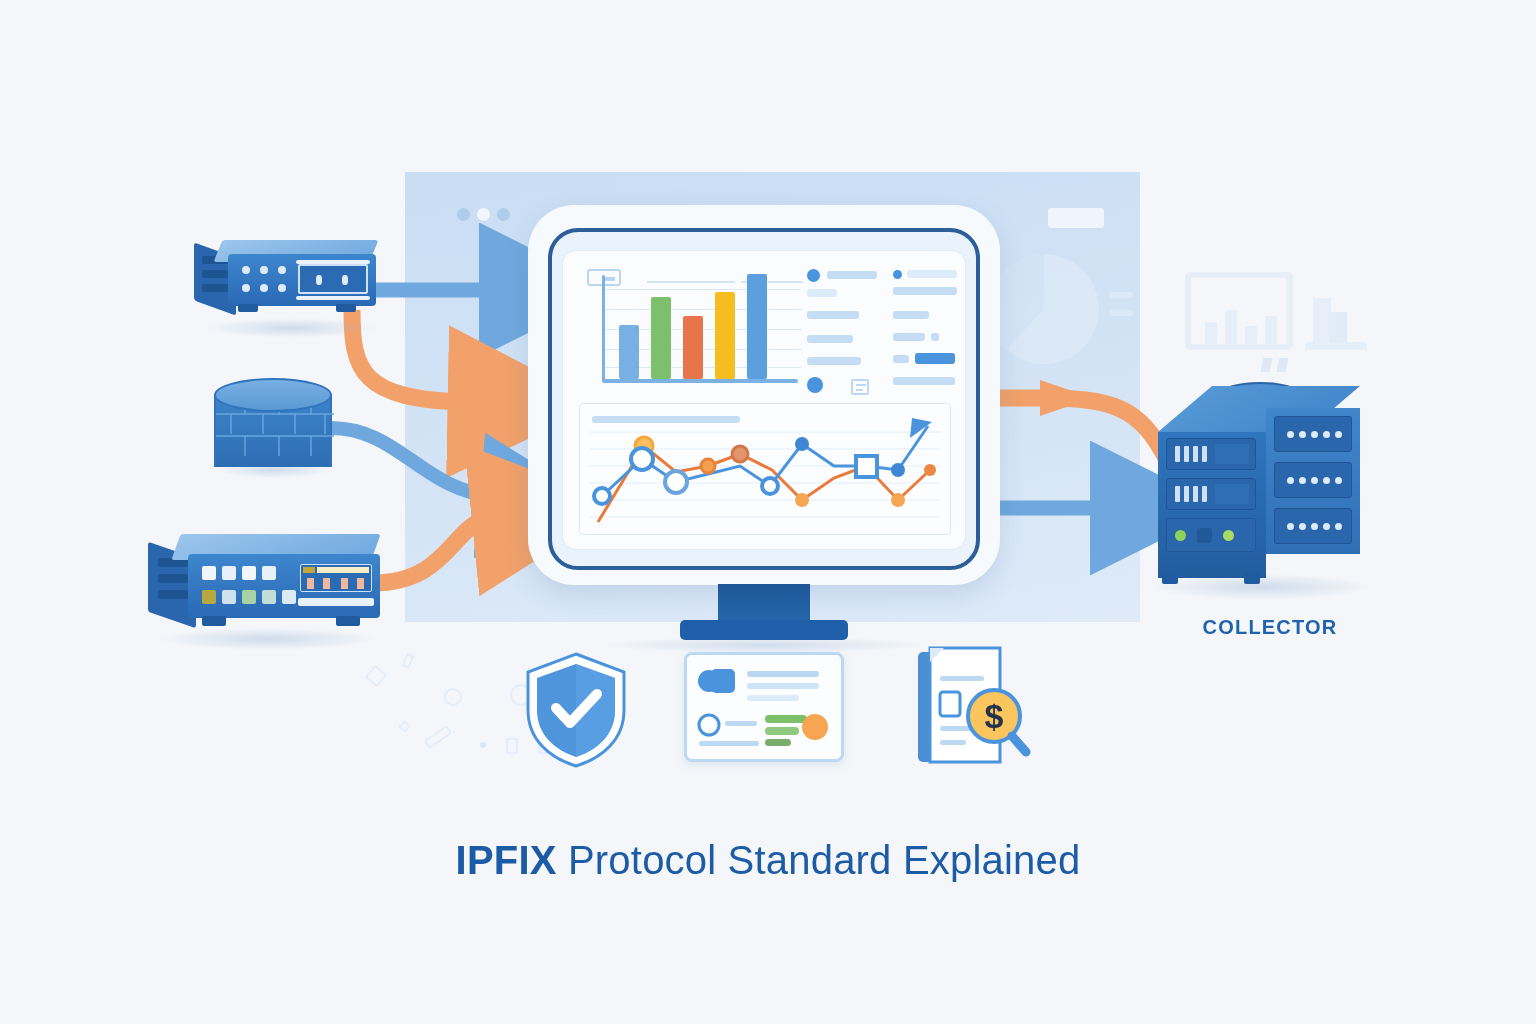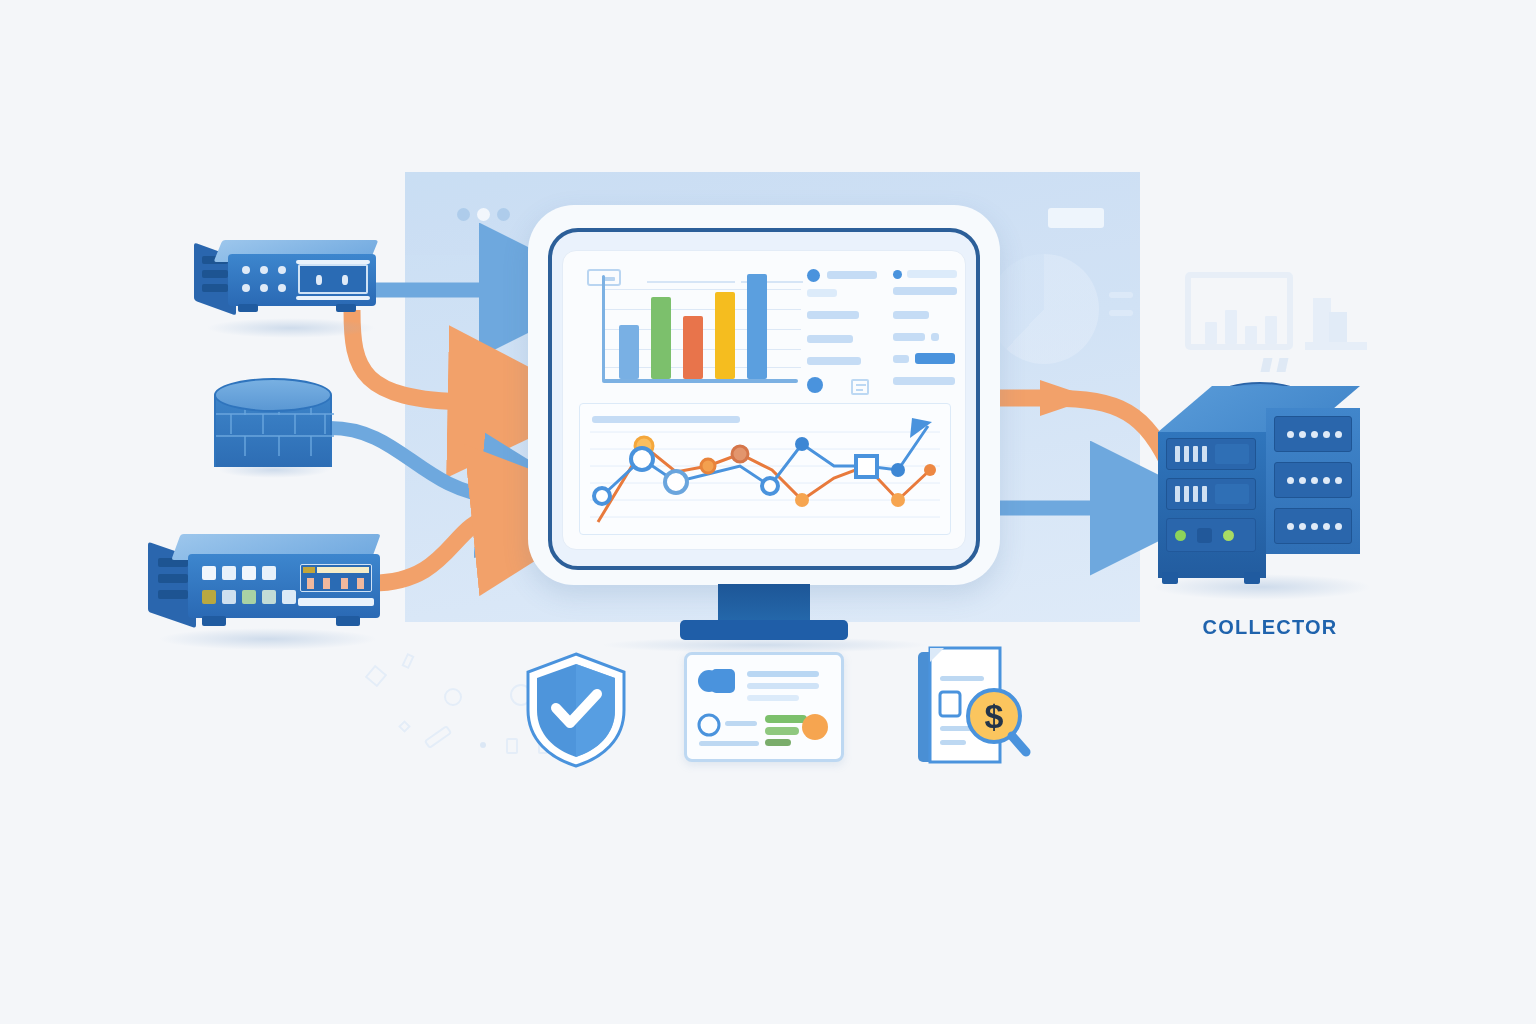--- a/index.html
+++ b/index.html
@@ -534,14 +534,18 @@
       <rect x="28" y="30" width="44" height="5" rx="2.5" fill="#bdd8f2"></rect>
       <rect x="28" y="46" width="20" height="24" rx="3" fill="none" stroke="#4a93dd" stroke-width="3"></rect>
       <rect x="28" y="80" width="44" height="5" rx="2.5" fill="#bdd8f2"></rect>
       <rect x="28" y="94" width="26" height="5" rx="2.5" fill="#bdd8f2"></rect>
       <circle cx="82" cy="70" r="26" fill="#fbc55e" stroke="#4a93dd" stroke-width="4"></circle>
       <text x="82" y="82" font-family="Liberation Sans, sans-serif" font-size="34" font-weight="bold" text-anchor="middle" fill="#23344a">$</text>
       <path d="M100,90 L114,106" stroke="#4a93dd" stroke-width="9" stroke-linecap="round"></path>
     </svg>
   </div>
 
+  <div class="title">
+    <b>IPFIX</b>
+    <span>Protocol Standard Explained</span>
+  </div>
 
 </div>
 
 </body></html>

